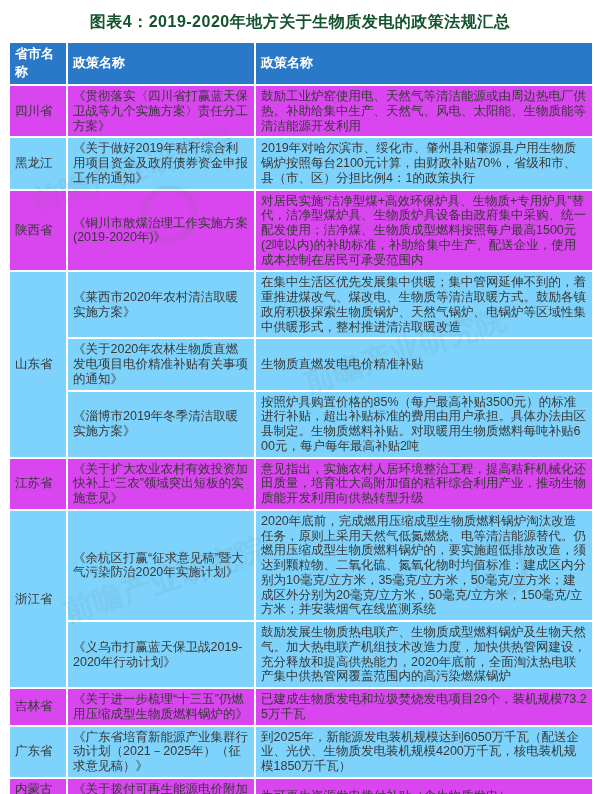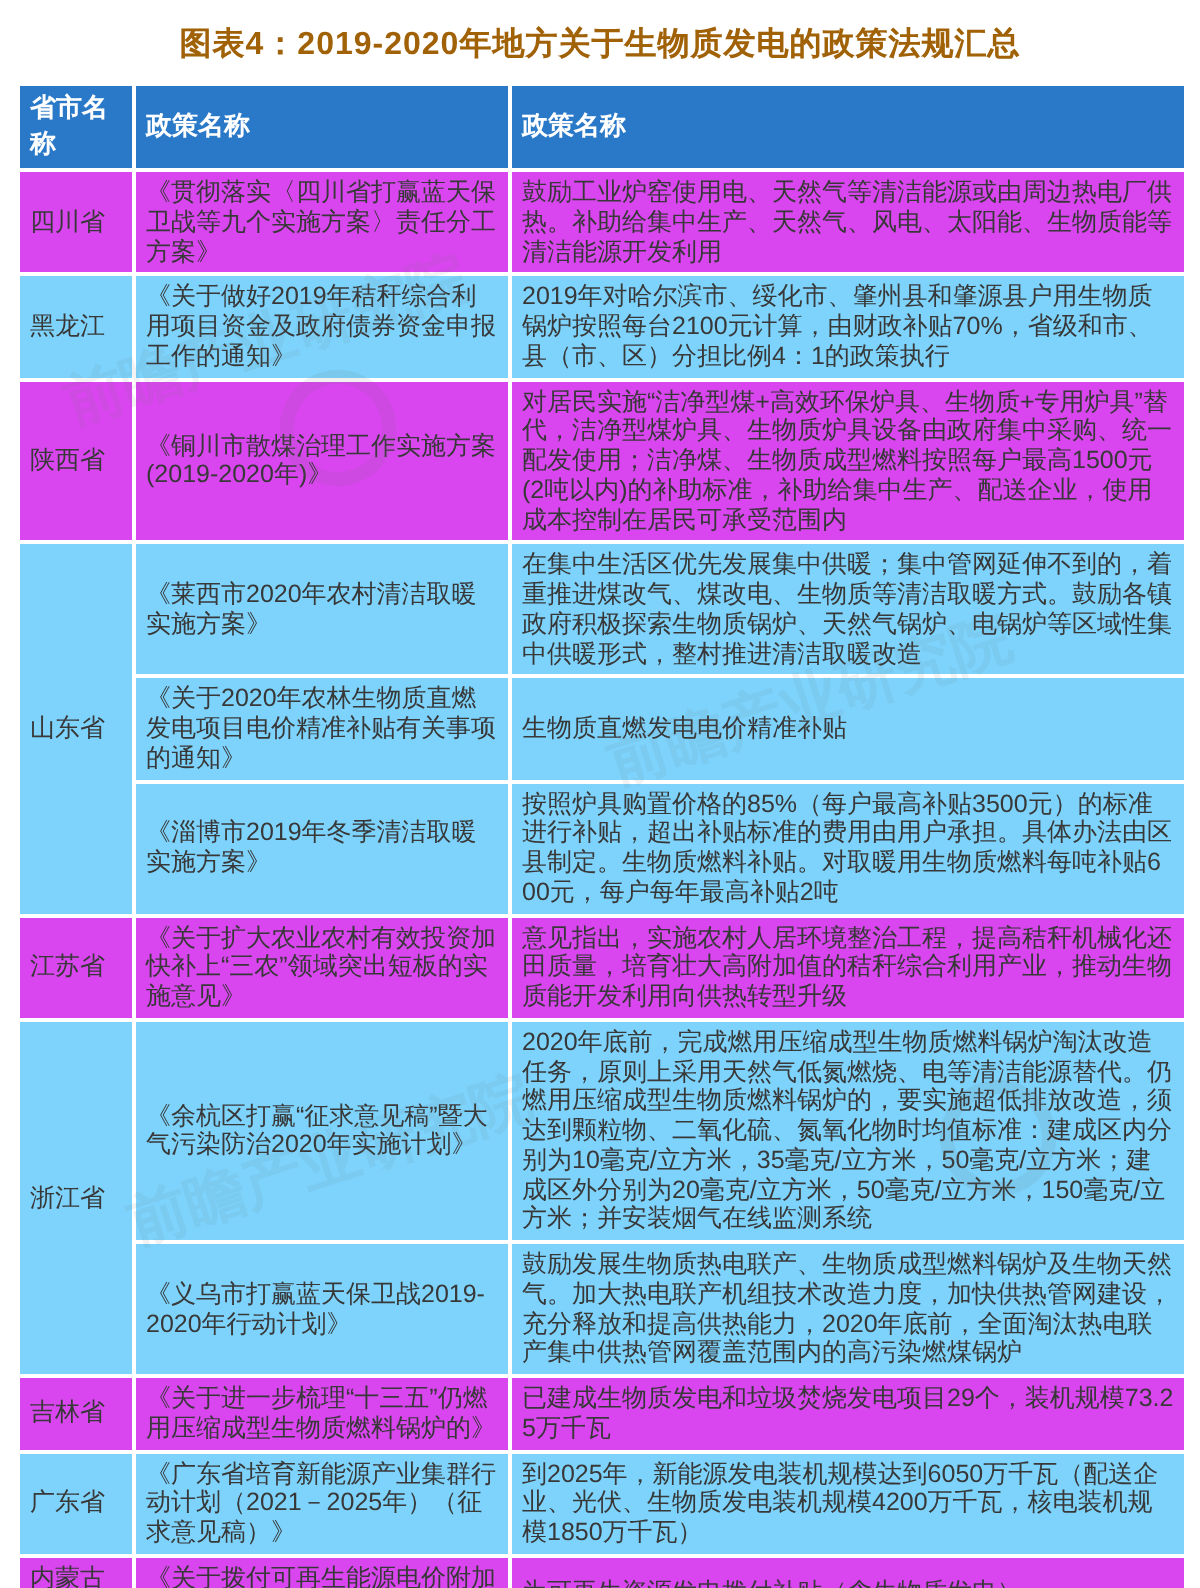--- a/index.html
+++ b/index.html
@@ -10,21 +10,21 @@
     font-family: "Liberation Sans", "DejaVu Sans", sans-serif;
     position: relative;
     overflow: hidden;
     display: flex;
     flex-direction: column;
   }
   .page-title {
     text-align: center;
     font-size: 16px;
     font-weight: bold;
-    color: #a16207;
+    color: #14532d;
     padding: 12px 0 8px 0;
     letter-spacing: 0.5px;
   }
   table.policy-table {
     border-collapse: collapse;
     table-layout: fixed;
     width: 584px;
     margin: 0 8px;
   }
   .policy-table col.c-prov { width: 58px; }

